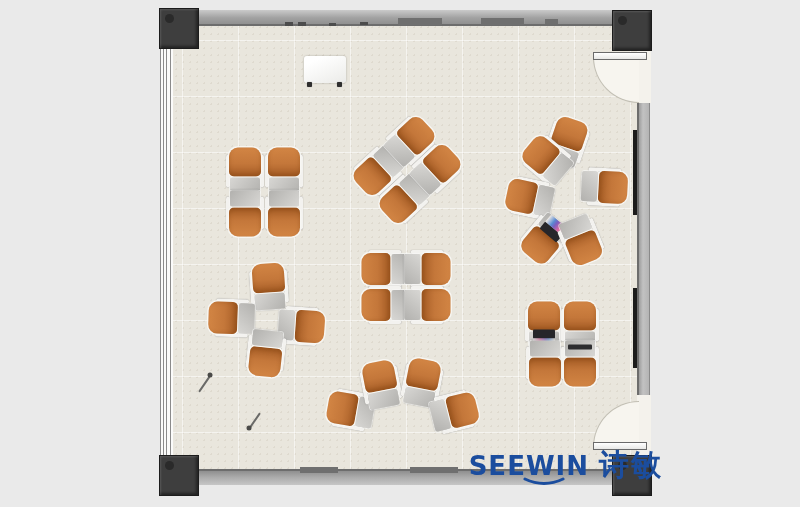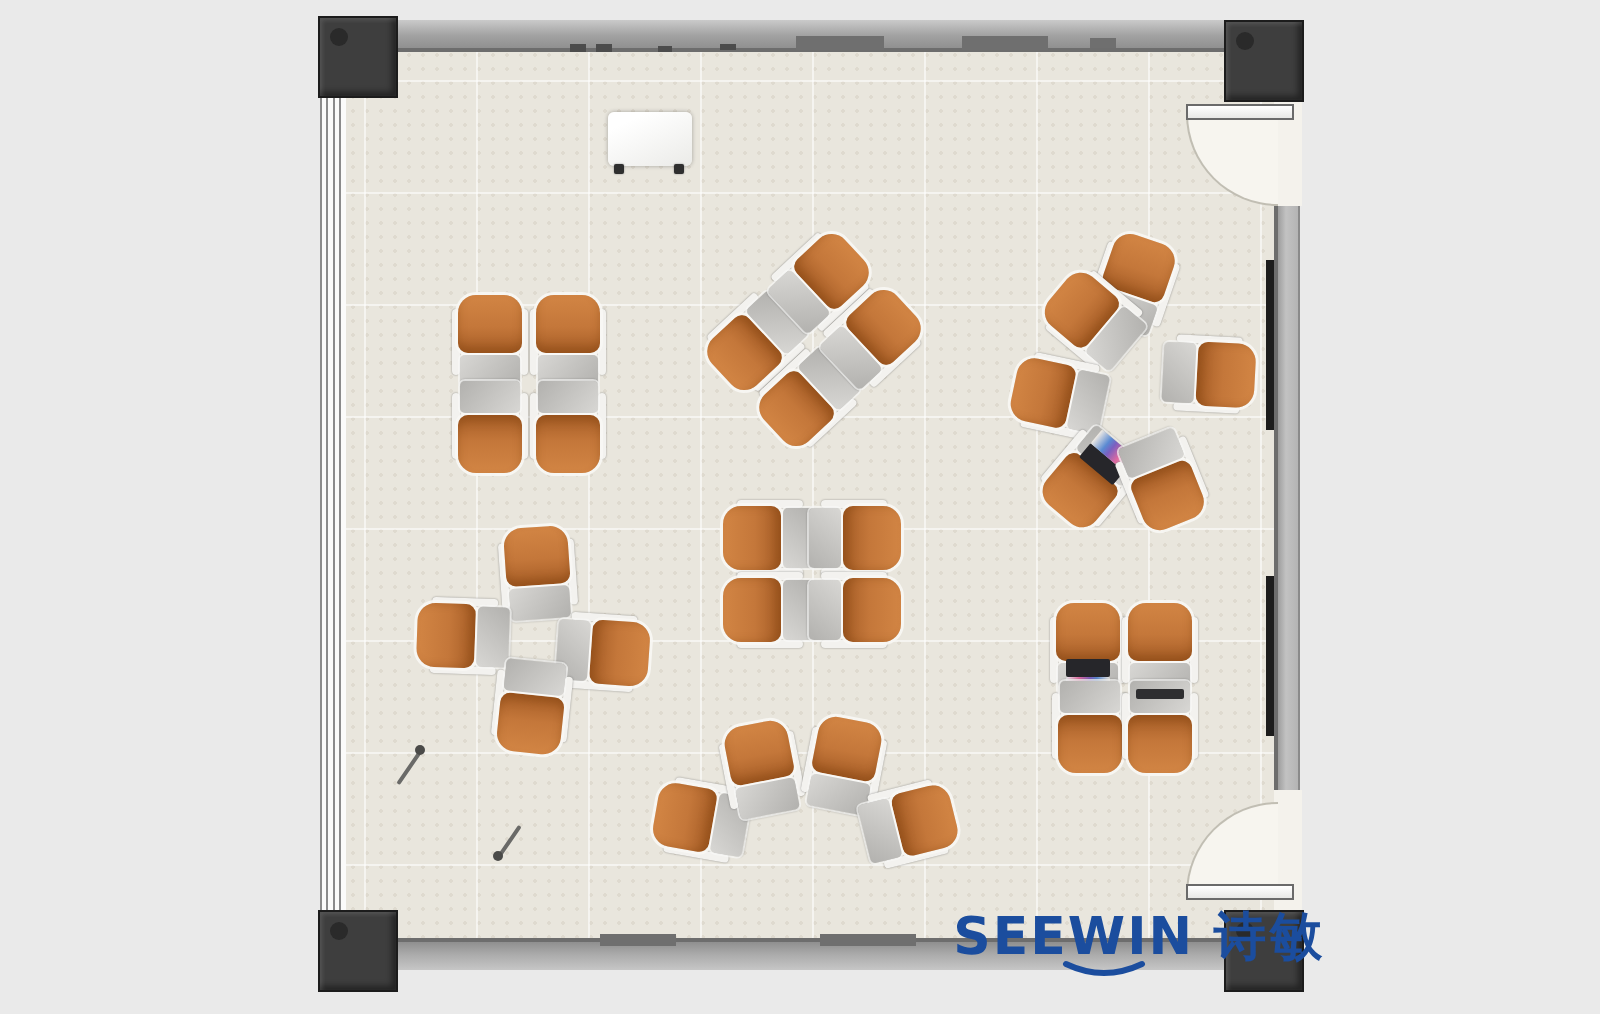--- a/index.html
+++ b/index.html
@@ -69,21 +69,21 @@
   .wall-band{position:absolute;background:#6f6f6f;}
   .wall-tick{position:absolute;background:#4c4c4c;}
   .wall-strip{position:absolute;background:#1c1c1c;}
 
   
   .logo{position:absolute;right:21px;bottom:21px;display:flex;align-items:baseline;gap:10px;
     color:#1b4d9e;font-weight:bold;z-index:50;}
   .latin-wrap{position:relative;display:inline-block;}
   .logo .latin{font-size:26px;letter-spacing:1px;}
   .logo .smile{position:absolute;left:54px;bottom:-6px;}
-  .logo .cjk{font-size:26px;letter-spacing:2px;}
+  .logo .cjk{font-size:30px;letter-spacing:2px;}
 </style>
 </head>
 <body>
 
 <div class="scene">
   <div class="floor"></div>
 
   <div class="door-gap gap-top"></div>
   <div class="door-gap gap-bottom"></div>
   <div class="door-swing swing-top"></div>

